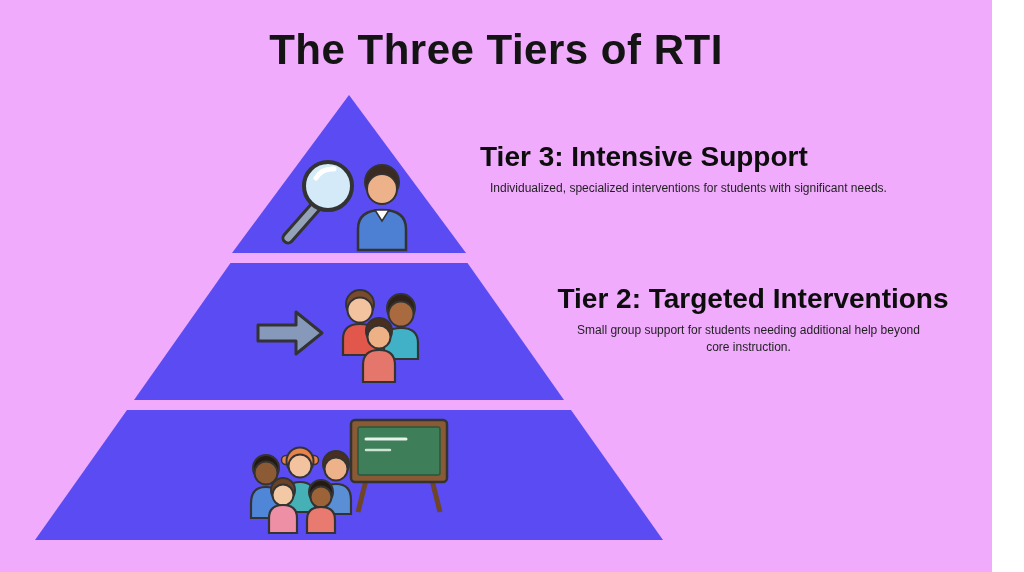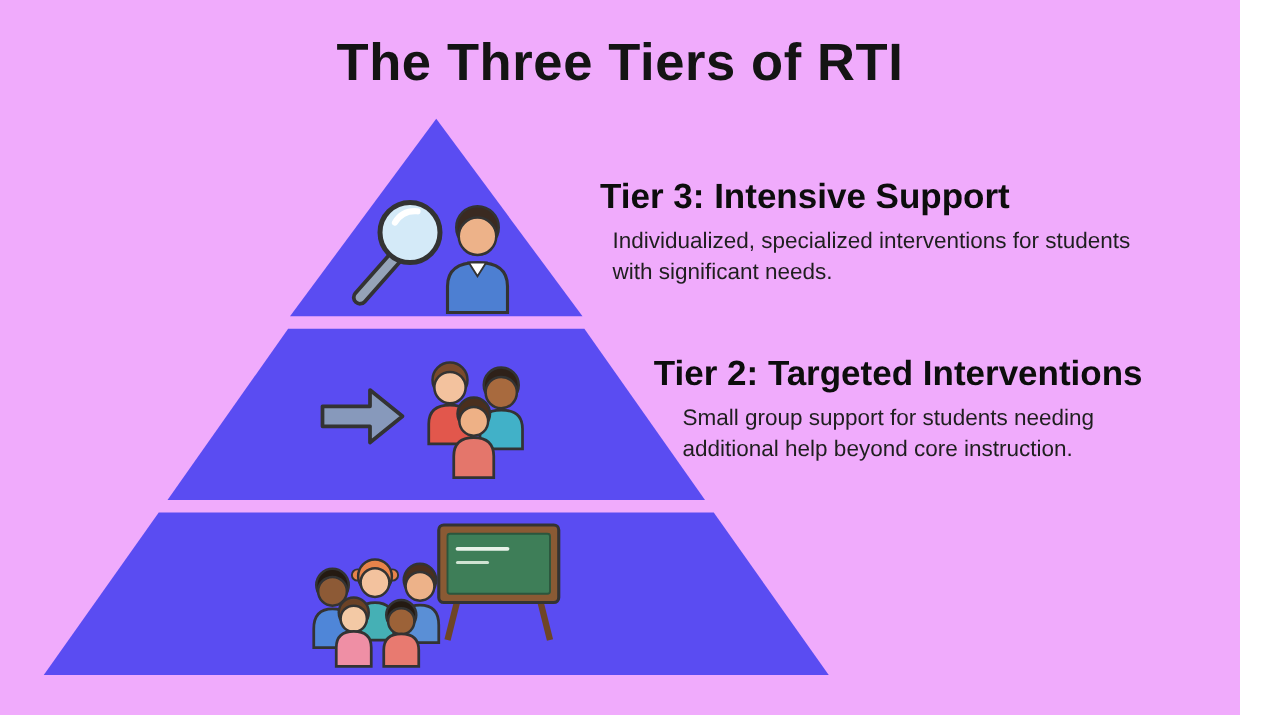--- a/index.html
+++ b/index.html
@@ -40,28 +40,28 @@
   .tier-text {
     position: absolute;
   }
   .tier-heading {
     font-size: 28px;
     font-weight: 700;
     color: #0d0d0d;
     margin: 0;
   }
   .tier-body {
-    font-size: 18px;
+    font-size: 12px;
     line-height: 1.38;
     color: #1f1f1f;
     margin: 7px 0 0 0;
   }
   .tier3-text { left: 480px; top: 141px; width: 460px; }
   .tier3-text .tier-body { padding-left: 10px; width: 440px; }
-  .tier2-text { left: 523px; top: 283px; width: 400px; }
+  .tier2-text { left: 553px; top: 283px; width: 400px; text-align: center; }
   .tier2-text .tier-body { padding-left: 23px; width: 345px; }
   .tier1-text { left: 648px; top: 423px; width: 345px; }
   .tier1-text .tier-body { padding-left: 28px; width: 280px; }
 </style>
 </head>
 <body>
 
 <div class="canvas">
 
   <h1 class="page-title">The Three Tiers of RTI</h1>

